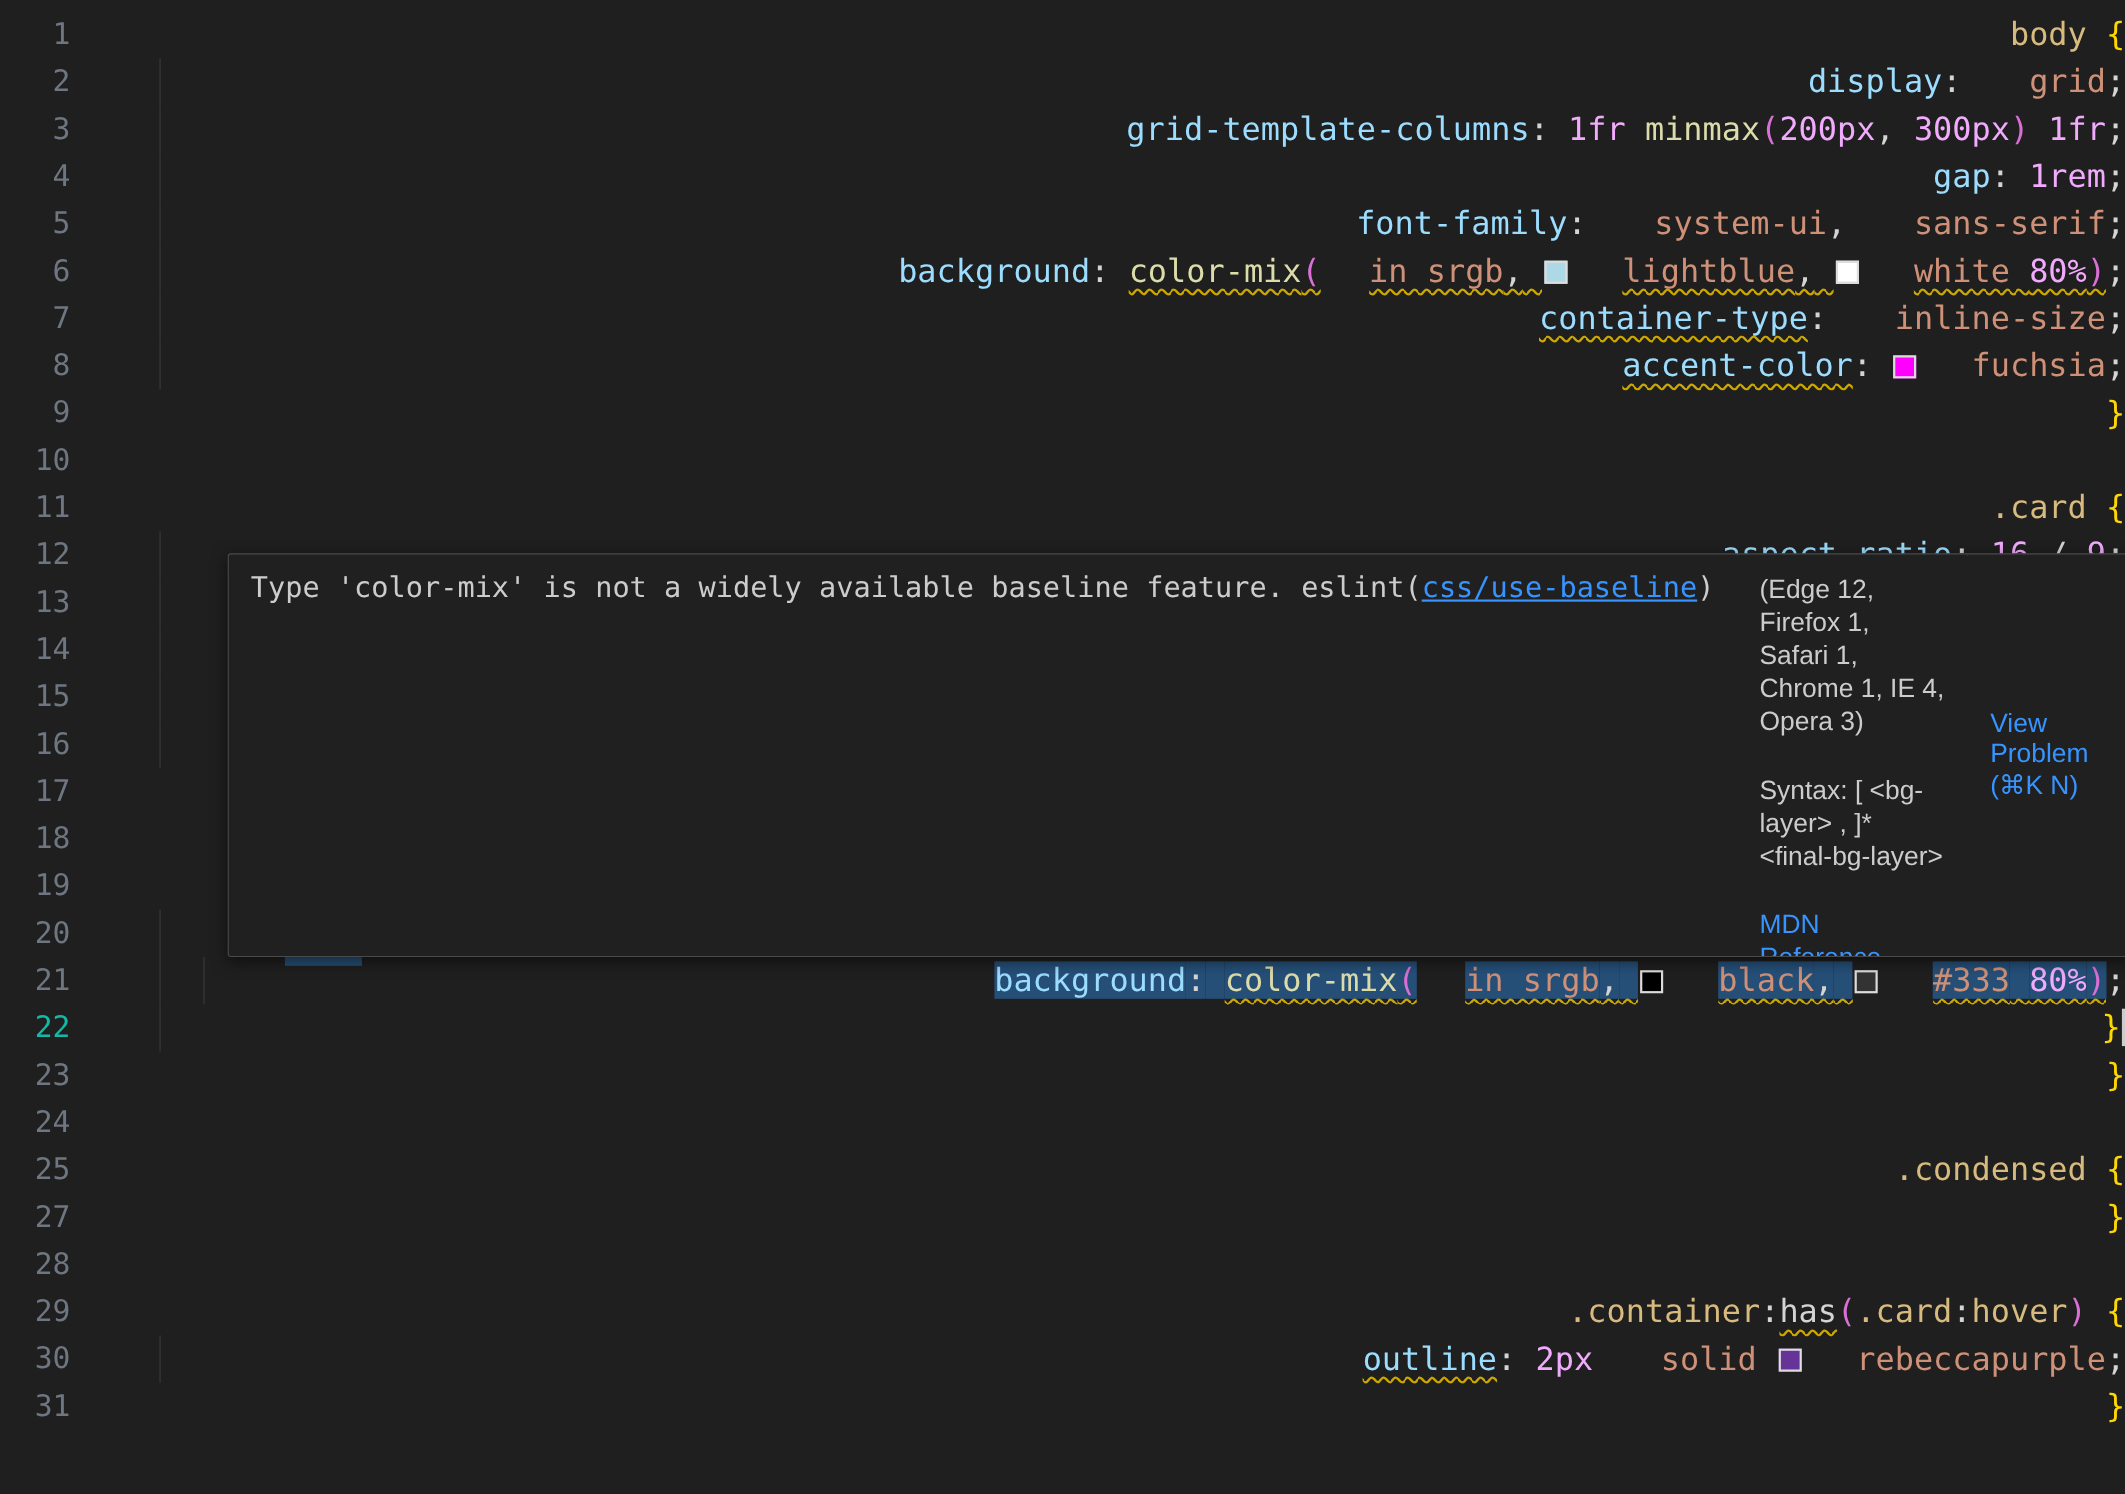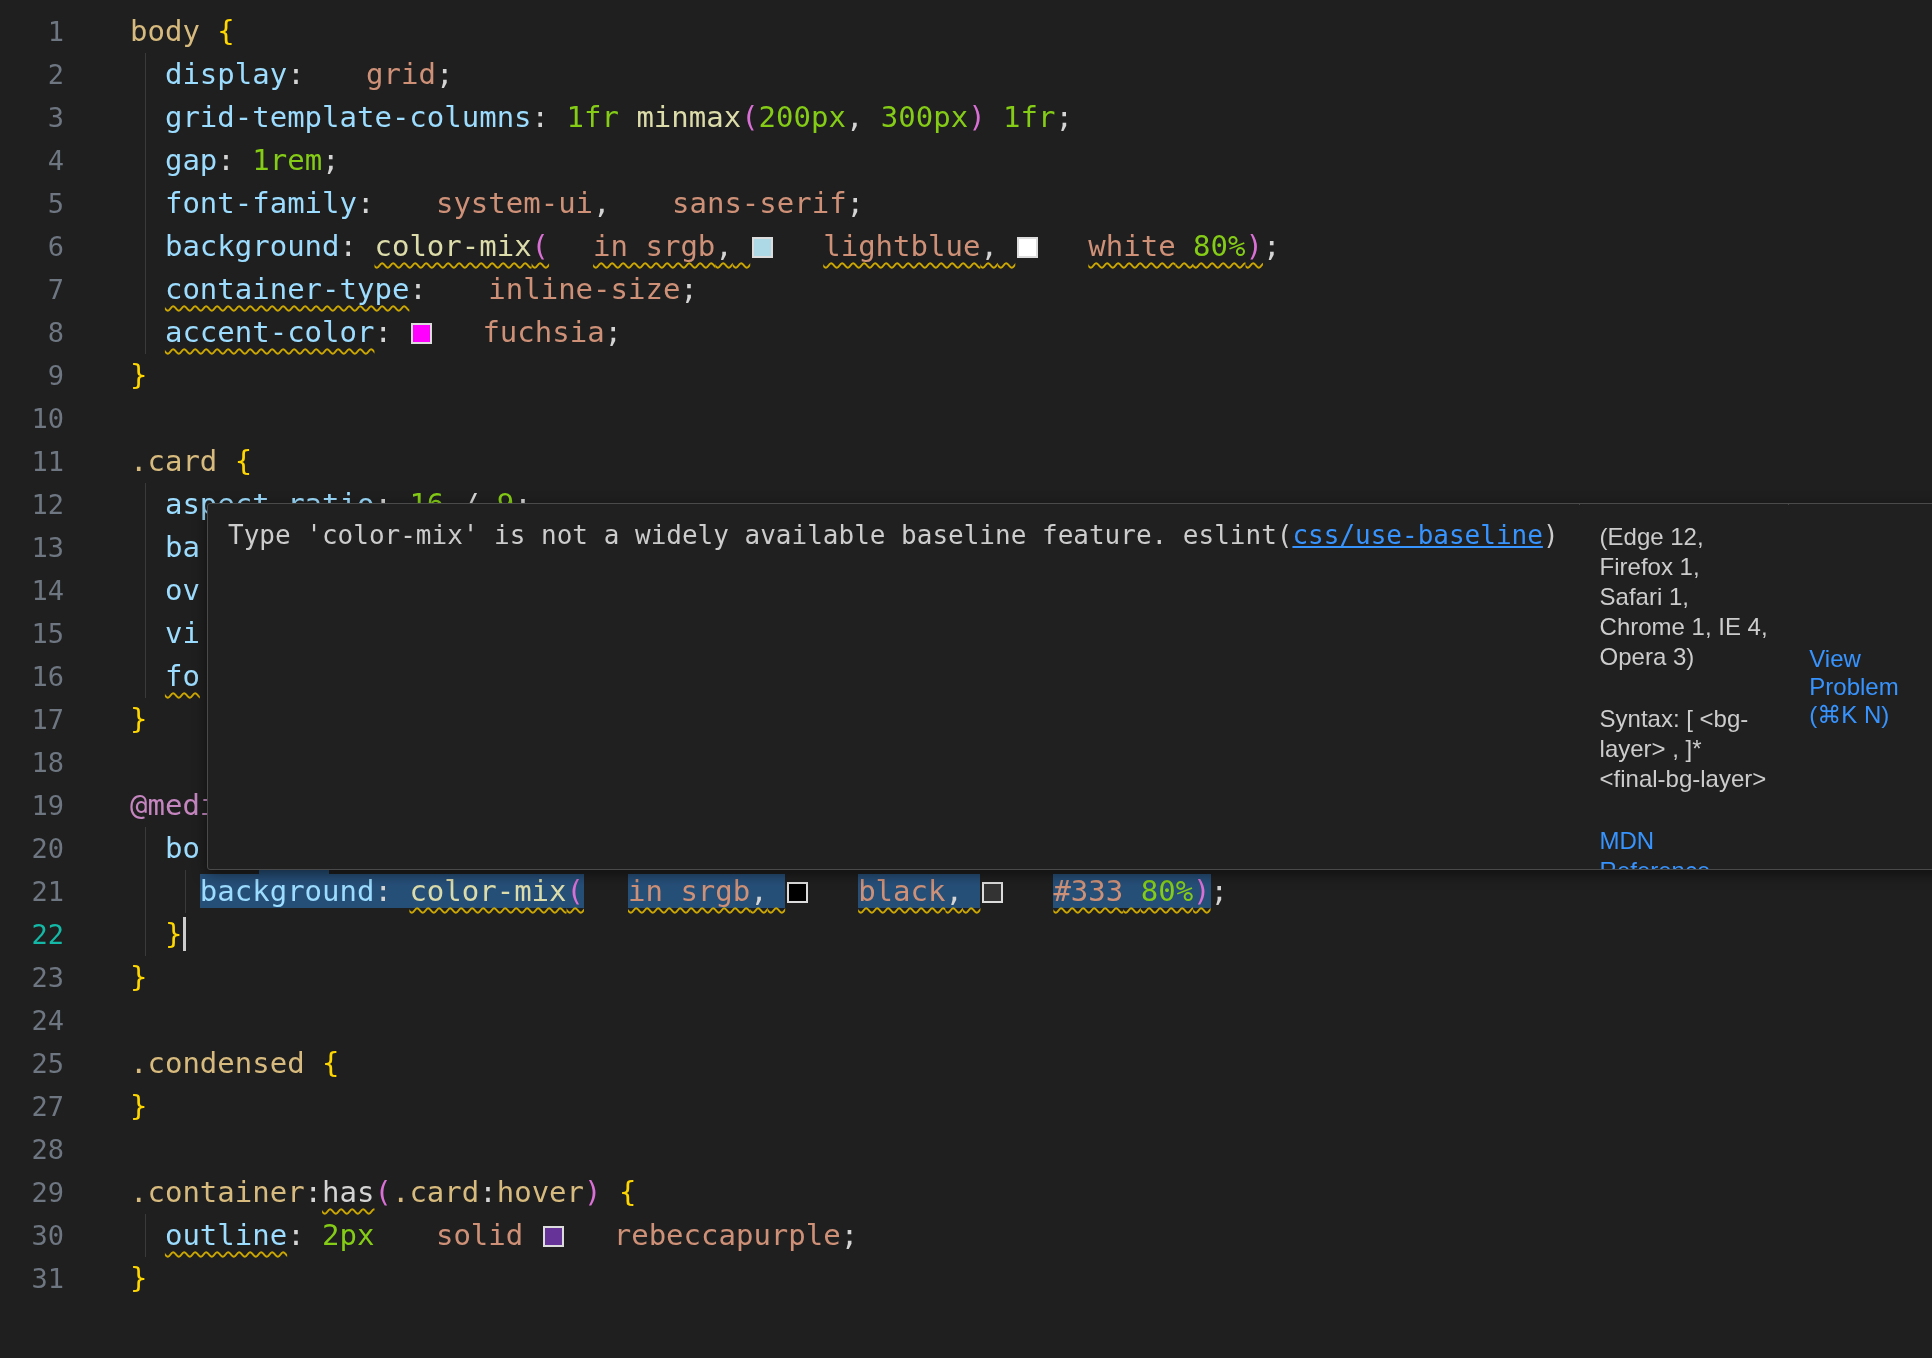--- a/index.html
+++ b/index.html
@@ -11,28 +11,28 @@
     position: relative;
     font-family: "DejaVu Sans Mono", monospace;
   }
   .editor { position: absolute; inset: 0; padding-top: 10px; }
   .line { display: flex; height: 43px; line-height: 43px; white-space: pre; font-size: 29px; }
   .gutter {
     flex: 0 0 64px; width: 64px; text-align: right;
     color: #6e7681; font-size: 27px; user-select: none;
   }
   .gutter.active { color: #14b8a6; padding-left: 24px; }
-  .ltext { position: relative; padding-left: 66px; flex: 1; color: #d4d4d4; }
+  .ltext { position: relative; padding-left: 66px; flex: 1; color: #d4d4d4; text-align: right; }
   .guide { position: absolute; top: 0; bottom: 0; width: 1px; background: #3a3a3a; }
 
   .tok.c-plain    { color: #d4d4d4; }
   .tok.c-selector { color: #d7ba7d; }
   .tok.c-property { color: #9cdcfe; }
   .tok.c-value    { color: #ce9178; margin-left: 44px; }
-  .tok.c-number   { color: #84cc16; }
+  .tok.c-number   { color: #f0abfc; }
   .tok.c-function { color: #dcdcaa; }
   .tok.c-atrule   { color: #c586c0; }
   .tok.c-punct    { color: #d4d4d4; }
   .tok.c-b1       { color: #ffd700; }
   .tok.c-b2       { color: #da70d6; }
 
   .squiggle {
     text-decoration-line: underline;
     text-decoration-style: wavy;
     text-decoration-color: #cca700;

